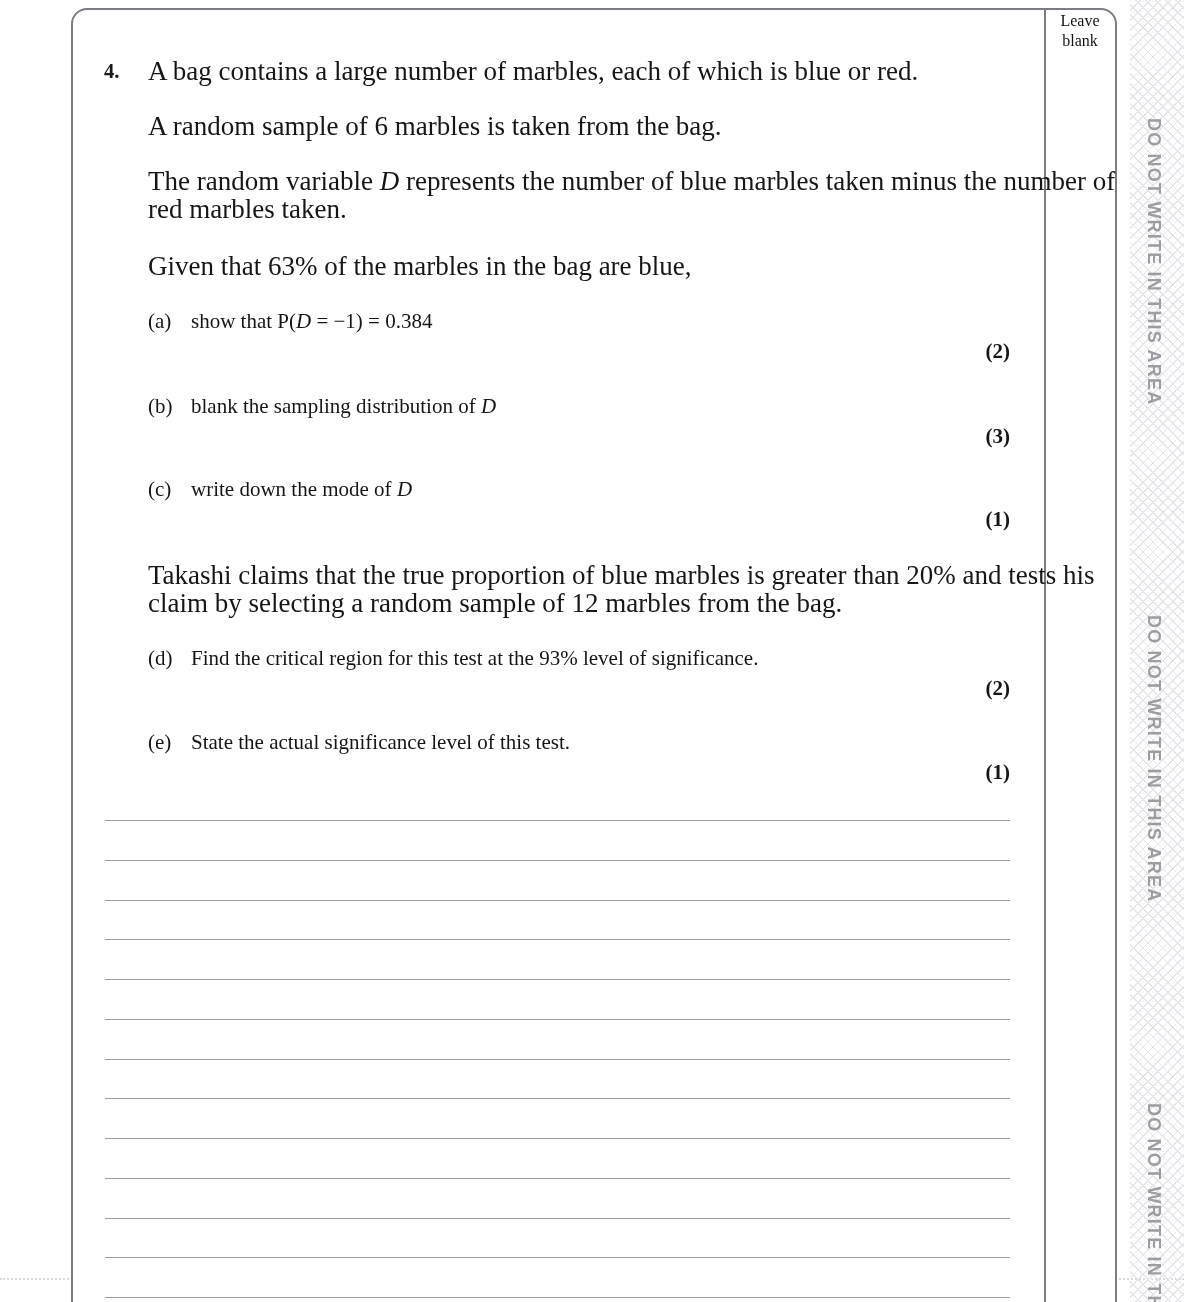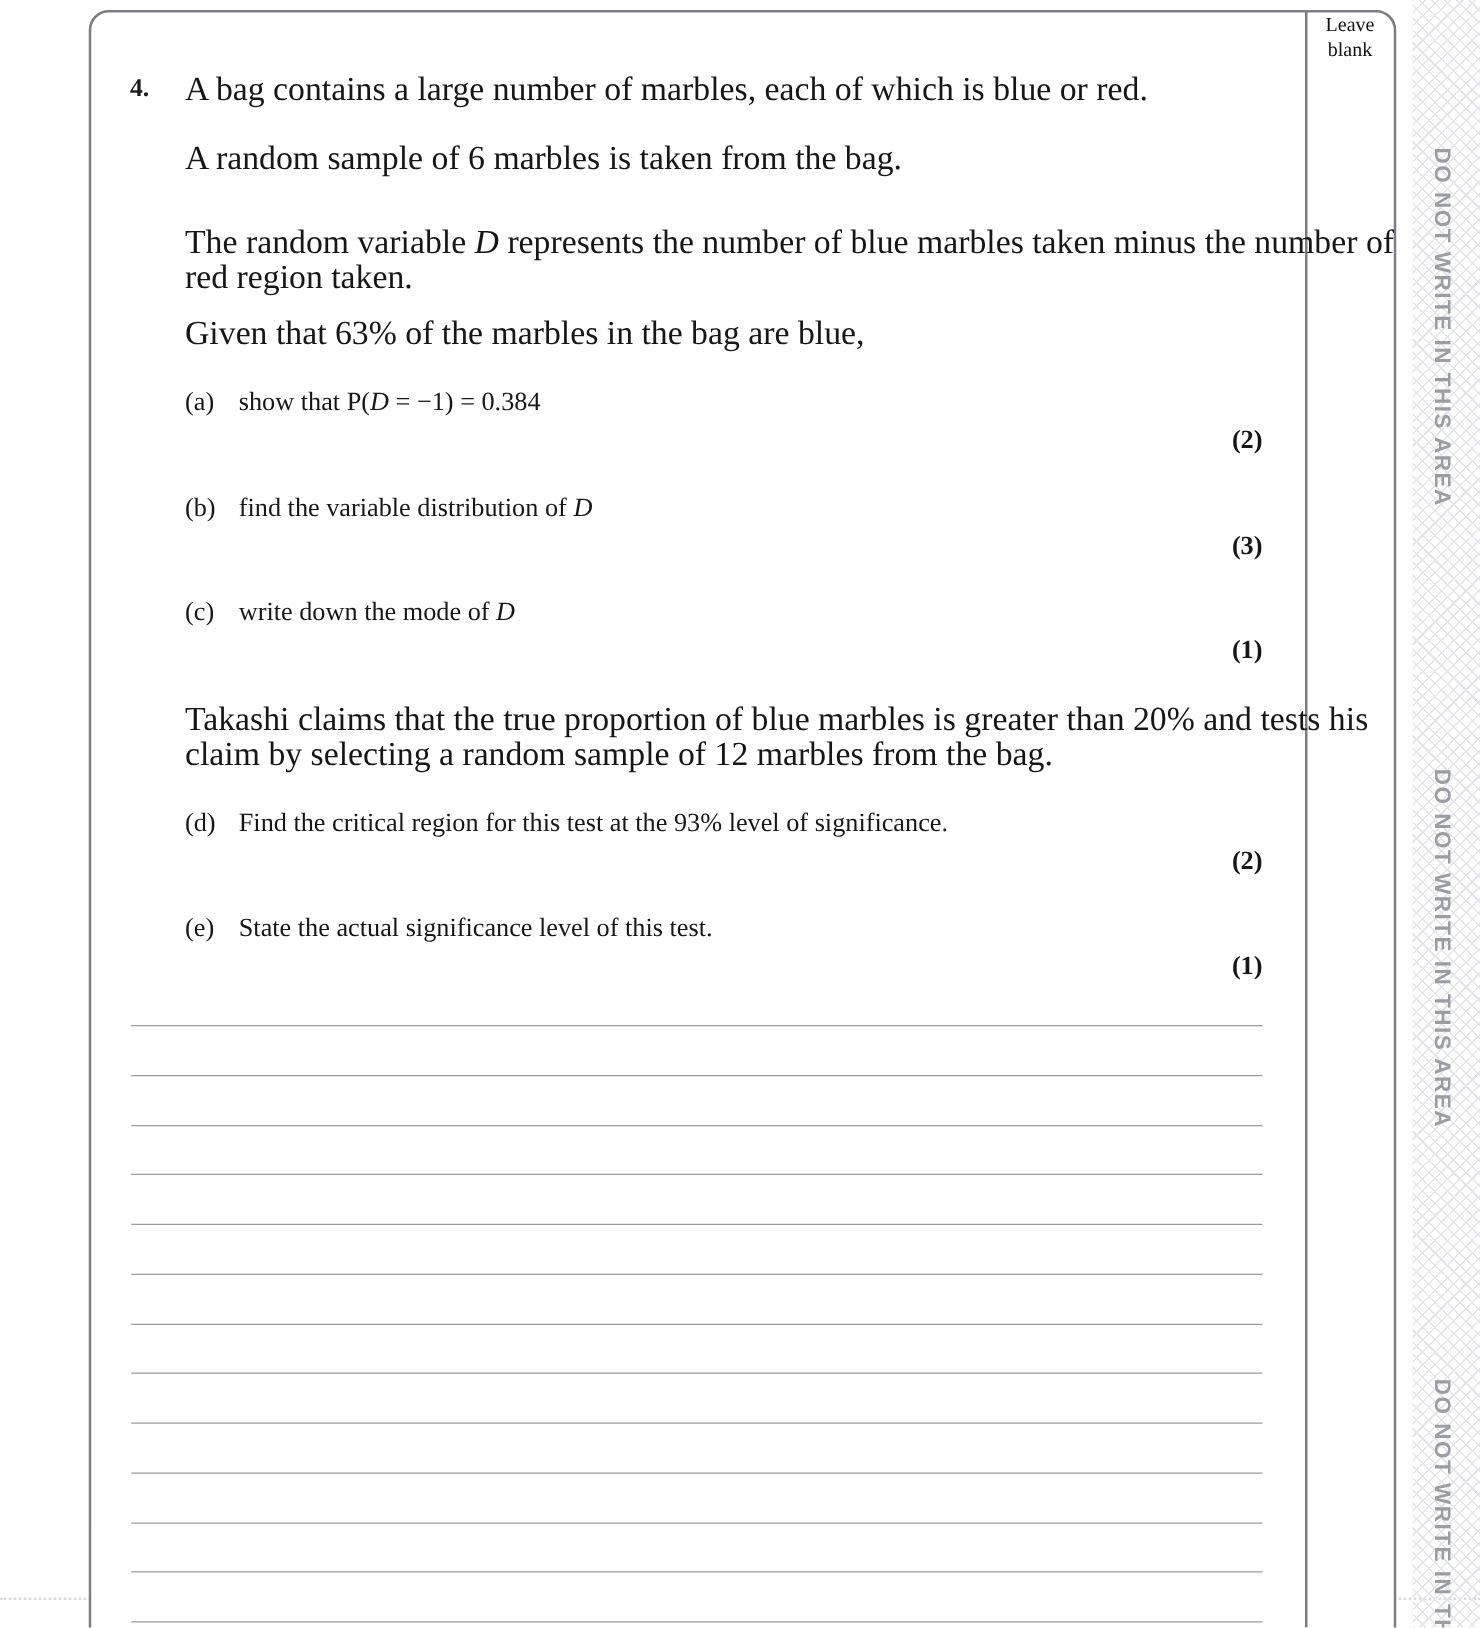--- a/index.html
+++ b/index.html
@@ -119,31 +119,31 @@
   <div class="hatch"></div>
   <div class="dnw" style="top:118px">DO NOT WRITE IN THIS AREA</div>
   <div class="dnw" style="top:615px">DO NOT WRITE IN THIS AREA</div>
   <div class="dnw" style="top:1103px">DO NOT WRITE IN THIS AREA</div>
 
   <div class="qnum">4.</div>
 
   <div class="para" style="top:57px">A bag contains a large number of marbles, each of which is blue or red.</div>
   <div class="para" style="top:112px">A random sample of 6 marbles is taken from the bag.</div>
 
-  <div class="para" style="top:179px"><span>The random variable </span><i>D</i><span> represents the number of blue marbles taken minus the number of</span><br><span>red region taken.</span></div>
+  <div class="para" style="top:167px"><span>The random variable </span><i>D</i><span> represents the number of blue marbles taken minus the number of</span><br><span>red marbles taken.</span></div>
 
   <div class="para" style="top:252px">Given that 63% of the marbles in the bag are blue,</div>
 
   <div class="part" style="top:307px">
     <span class="plabel">(a)</span><span><span>show that P(</span><i>D</i><span> = −1) = 0.384</span></span>
     <div class="marks">(2)</div>
   </div>
 
   <div class="part" style="top:392px">
-    <span class="plabel">(b)</span><span><span>find the variable distribution of </span><i>D</i><span></span></span>
+    <span class="plabel">(b)</span><span><span>blank the sampling distribution of </span><i>D</i><span></span></span>
     <div class="marks">(3)</div>
   </div>
 
   <div class="part" style="top:475px">
     <span class="plabel">(c)</span><span><span>write down the mode of </span><i>D</i><span></span></span>
     <div class="marks">(1)</div>
   </div>
 
   <div class="para" style="top:561px"><span>Takashi claims that the true proportion of blue marbles is greater than 20% and tests his</span><br><span>claim by selecting a random sample of 12 marbles from the bag.</span></div>
 

